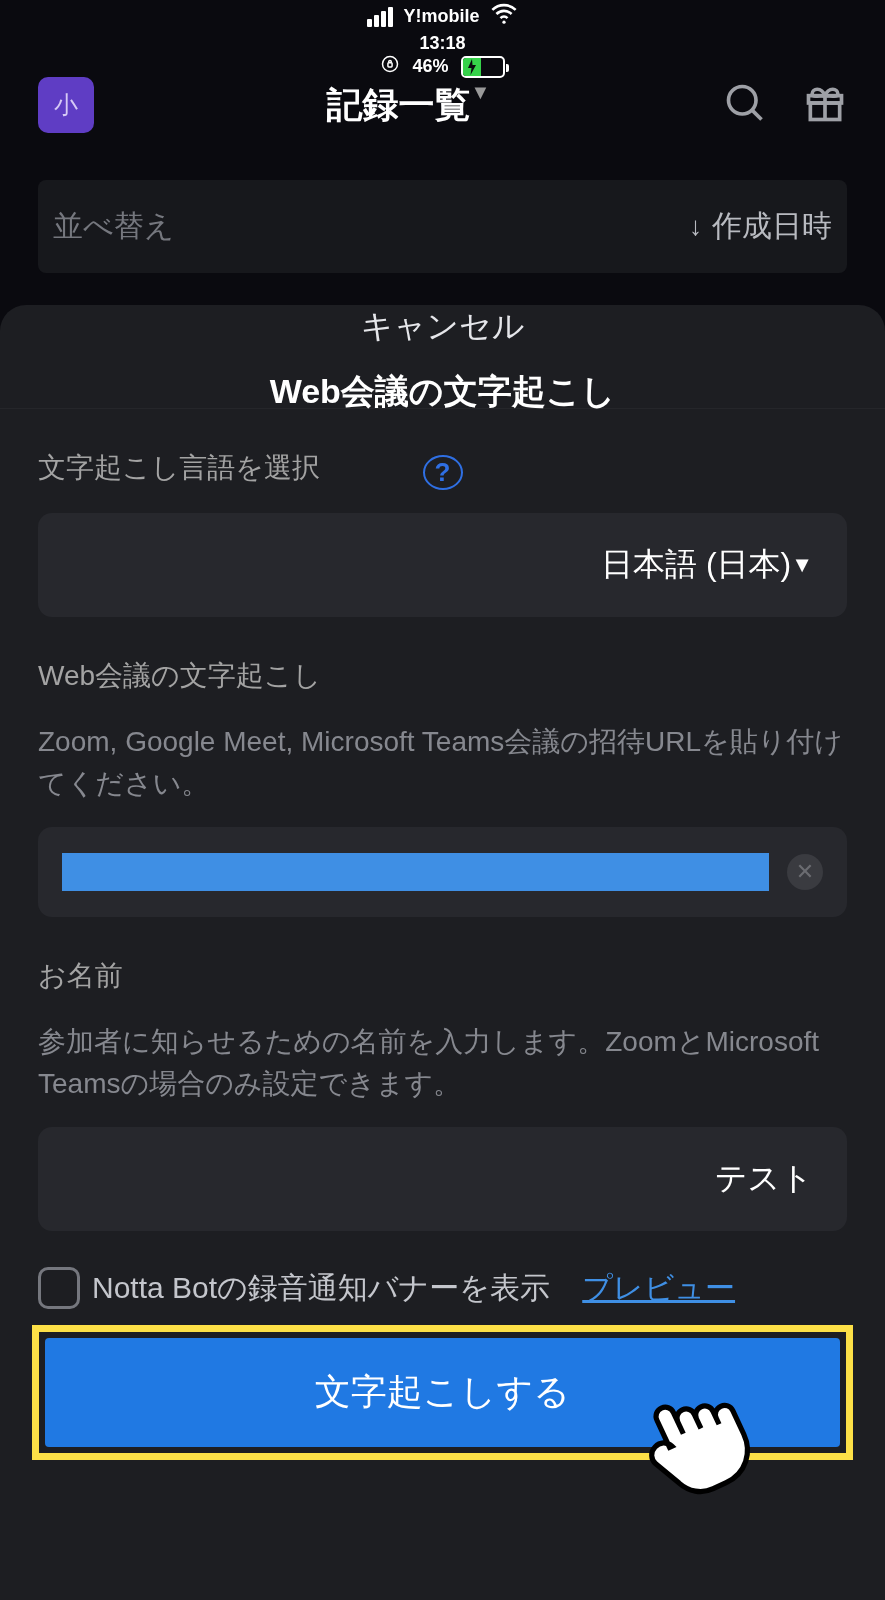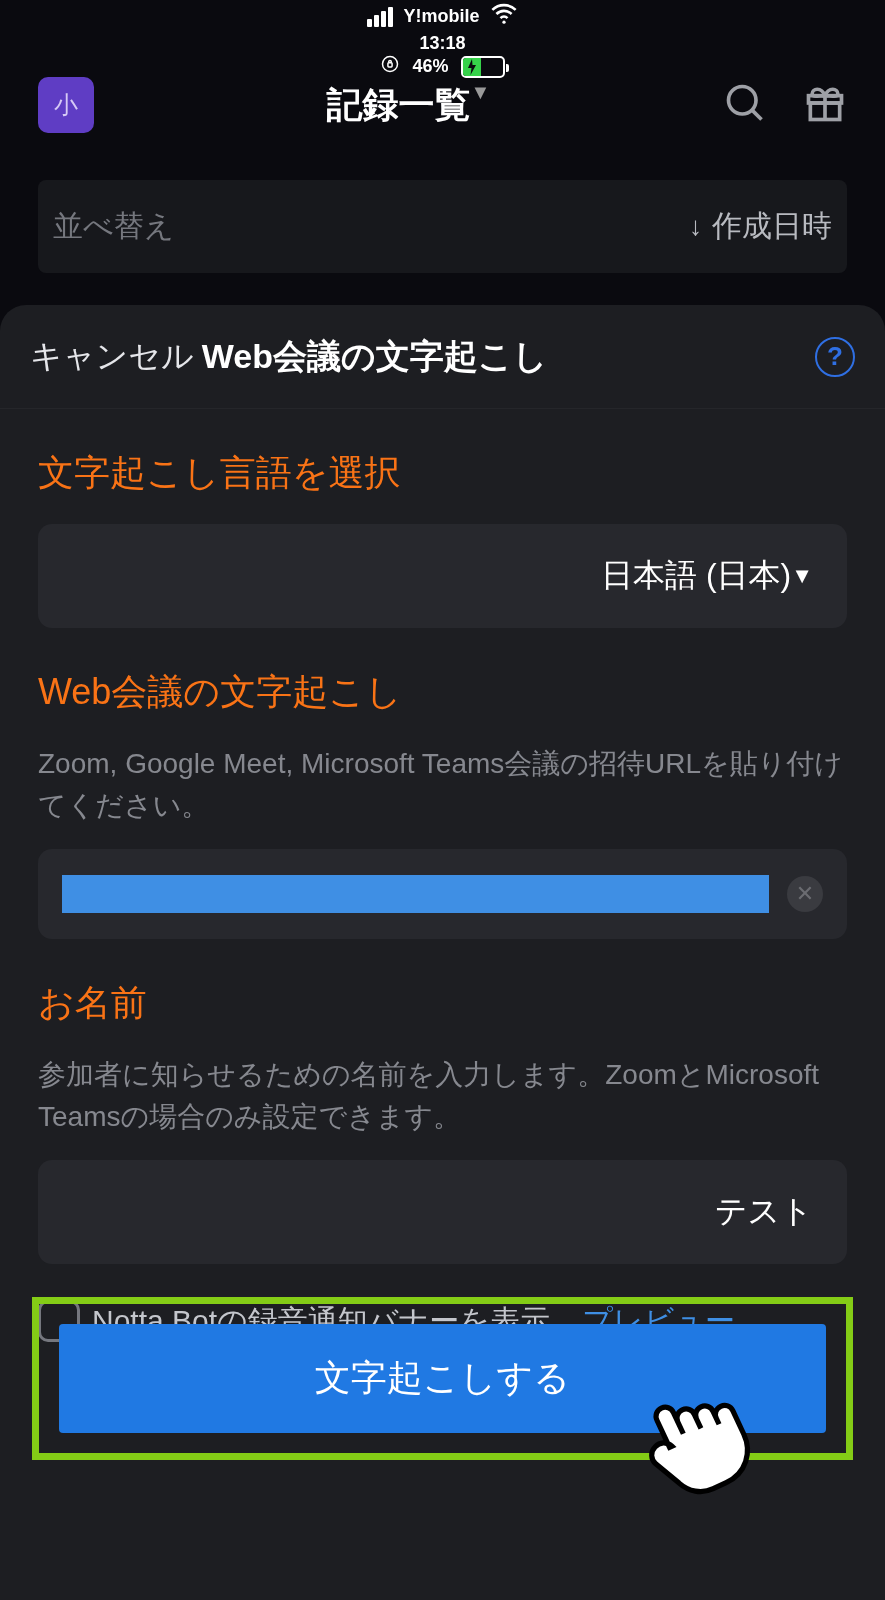--- a/index.html
+++ b/index.html
@@ -90,34 +90,35 @@
       left: 0; right: 0; bottom: 0;
       top: 305px;
       background: #1d1e22;
       border-radius: 26px 26px 0 0;
     }
     .sheet-header {
       height: 104px;
       display: flex;
       align-items: center;
       padding: 0 30px;
-      gap: 8px;
+      gap: 20px;
       border-bottom: 1px solid rgba(255,255,255,0.04);
+      flex-direction: column;
     }
     .cancel-btn { font-size: 32px; color: #e5e6ea; }
     .sheet-title { font-size: 34px; font-weight: 700; color: #fff; flex: 0 0 auto; }
     .sheet-spacer { flex: 1; }
     .help-icon {
       width: 40px; height: 40px; border: 2.5px solid #2f6fe3; border-radius: 50%;
       display:flex; align-items:center; justify-content:center;
       color: #2f6fe3; font-size: 26px; font-weight: 600;
     }
 
     .section { padding: 40px 38px 0 38px; }
-    .section-label { font-size: 36px; color: #f97316; margin-bottom: 26px; }
+    .section-label { font-size: 28px; color: #a3a3a3; margin-bottom: 26px; }
     .section-desc { font-size: 28px; color: #86888f; line-height: 1.5; margin-bottom: 22px; }
 
     .select-field, .input-field {
       background: #27282d;
       border-radius: 14px;
       padding: 30px 34px;
       font-size: 32px;
       color: #fff;
       display: flex;
       align-items: center;
@@ -158,22 +159,22 @@
       border: 3px solid #75777e;
       border-radius: 10px;
       flex-shrink: 0;
     }
     .preview-link { color: #3f8fe4; text-decoration: underline; }
 
     .submit-wrap {
       position: absolute;
       left: 32px; right: 32px;
       bottom: 140px;
-      border: 7px solid #84cc16;
-      padding: 20px;
+      border: 7px solid #fde047;
+      padding: 6px;
     }
     .submit-btn {
       background: #2079e3;
       color: #fff;
       font-size: 36px;
       font-weight: 500;
       text-align: center;
       padding: 30px 0;
       border-radius: 4px;
     }

